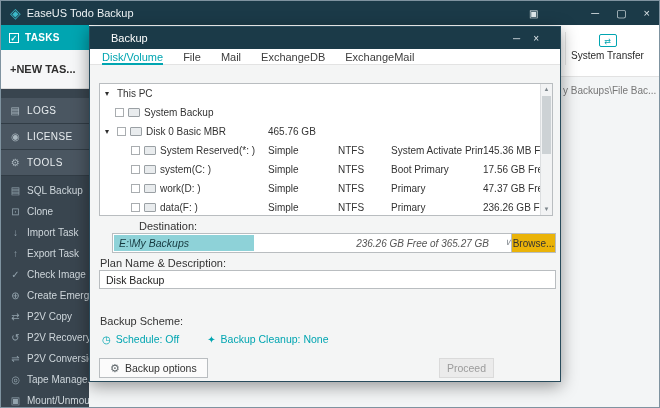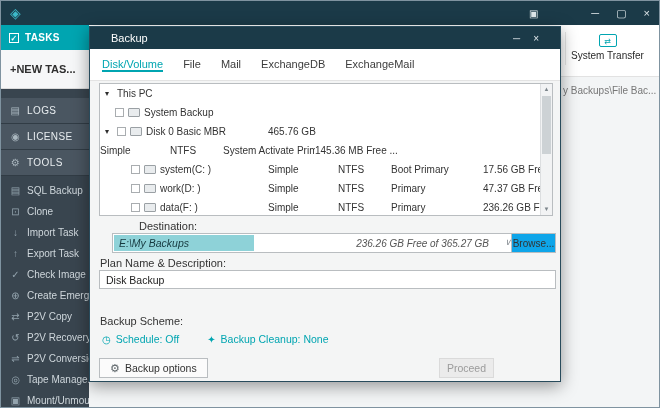--- a/index.html
+++ b/index.html
@@ -31,21 +31,21 @@
   .bg-top { position:absolute; top:0; left:0; right:0; height:52px; background:#fff; border-bottom:1px solid #e2e2e2; }
   .st-wrap { position:absolute; top:7px; right:10px; width:84px; text-align:center; font-size:10px; color:#2a2a2a; border-left:1px solid #e6e6e6; padding:2px 0 4px; }
   .st-icon { margin:0 auto 3px; width:18px; height:13px; border:1px solid #00A5B1; border-radius:2px; text-align:center; }
   .st-icon span { font-size:8px; color:#00A5B1; line-height:11px; display:inline-block; }
   .bg-partial { position:absolute; top:60px; left:474px; font-size:10px; color:#777; white-space:nowrap; }
 
   
   .dialog { position:absolute; left:88px; top:25px; width:472px; height:356px; background:#F4F5F5; border:1px solid #284B5C; box-shadow:0 4px 16px rgba(0,0,0,.4); }
   .d-titlebar { height:22px; background:#1B3A48; color:#fff; display:flex; align-items:center; padding:0 21px; font-size:11px; }
   .d-controls { margin-left:auto; display:flex; gap:13px; font-size:10px; color:#e3eaee; }
-  .d-tabs { height:32px; background:#fff; border-bottom:1px solid #e3e3e3; display:flex; align-items:center; gap:20px; padding:0 12px; font-size:11px; color:#3c3c3c; }
+  .d-tabs { height:16px; background:#fff; border-bottom:1px solid #e3e3e3; display:flex; align-items:flex-end; gap:20px; padding:0 12px; font-size:11px; color:#3c3c3c; }
   .d-tab { display:flex; align-items:center; border-bottom:2px solid transparent; margin-bottom:-1px; cursor:default; }
   .d-tab.active { color:#00A5B1; border-bottom-color:#00A5B1; }
 
   
   .tree { position:absolute; left:9px; top:56px; width:454px; height:133px; background:#fff; border:1px solid #b9bdc0; overflow:hidden; }
   .trow { display:flex; height:19px; align-items:center; font-size:10px; color:#333; }
   .c-name { display:flex; align-items:center; gap:4px; width:168px; padding-left:5px; overflow:hidden; white-space:nowrap; flex:0 0 auto; }
   .c-name.ind1 { padding-left:15px; }
   .c-name.ind2 { padding-left:31px; }
   .c-layout { width:70px; flex:0 0 auto; }
@@ -64,21 +64,21 @@
   .lbl-dest { top:193px;margin-left:39px; }
   .lbl-plan { top:230px; }
   .lbl-scheme { top:288px; }
 
   
   .combo { position:absolute; left:22px; top:206px; width:408px; height:20px; background:#fff; border:1px solid #b9bdc0;font-style:italic; }
   .combo-sel { position:absolute; left:1px; top:1px; bottom:1px; width:140px; background:#8ED2D8; }
   .combo-text { position:absolute; left:6px; top:3px; font-size:10.5px; color:#173a40; }
   .combo-free { position:absolute; right:30px; top:4px; font-size:10px; color:#555; }
   .combo-chev { position:absolute; right:8px; top:3px; font-size:9px; color:#8a9096; }
-  .btn-browse { position:absolute; left:421px; top:206px; width:45px; height:20px; background:#0ea5e9; border:1px solid #b9bdc0; font-size:10px; color:#333; }
+  .btn-browse { position:absolute; left:421px; top:206px; width:45px; height:20px; background:#eab308; border:1px solid #b9bdc0; font-size:10px; color:#333; }
 
   .tinput { position:absolute; left:9px; width:457px; height:19px; border:1px solid #b9bdc0; background:#fff; font-size:10.5px; color:#222; padding:0 6px; outline:none; }
   .tinput::placeholder { color:#a6aaad; }
   .in-name { top:243px; }
   .in-desc { top:265px; }
 
   .scheme-row { position:absolute; left:12px; top:306px; display:flex; gap:28px; font-size:10.5px; color:#00A5B1; }
   .scheme-item { display:flex; align-items:center; gap:5px; cursor:default; }
   .scheme-item .ic { font-size:10px; }
 
@@ -88,20 +88,21 @@
   .btn-cancel { position:absolute; left:410px; top:331px; width:56px; height:20px; background:#fff; border:1px solid #00A5B1; color:#333; font-size:10.5px; }
   button { cursor:default; }
 </style>
 </head>
 <body>
 
 <div class="window">
 
   <div class="titlebar">
     <span class="logo">◈</span>
+    <span class="title">EaseUS Todo Backup</span>
     <div class="win-controls">
       <span class="menu-ic">▣</span>
       <span>─</span>
       <span>▢</span>
       <span>×</span>
     </div>
   </div>
 
   <div class="sidebar">
     <div class="s-tasks">
@@ -215,20 +216,25 @@
       <div class="trow">
         <div class="c-name">
             <span class="tri">▾</span>
             <span class="cb"></span>
             <span class="drv"></span>
             <span>Disk 0 Basic MBR</span>
           </div>
         <div class="c-layout">465.76 GB</div>
       </div>
       <div class="trow">
+        <div class="c-name ind2">
+            <span class="cb"></span>
+            <span class="drv"></span>
+            <span>System Reserved(*: )</span>
+          </div>
         <div class="c-layout">Simple</div>
         <div class="c-fs">NTFS</div>
         <div class="c-type">System Activate Prima...</div>
         <div class="c-free">145.36 MB Free ...</div>
       </div>
       <div class="trow">
         <div class="c-name ind2">
             <span class="cb"></span>
             <span class="drv"></span>
             <span>system(C: )</span>

